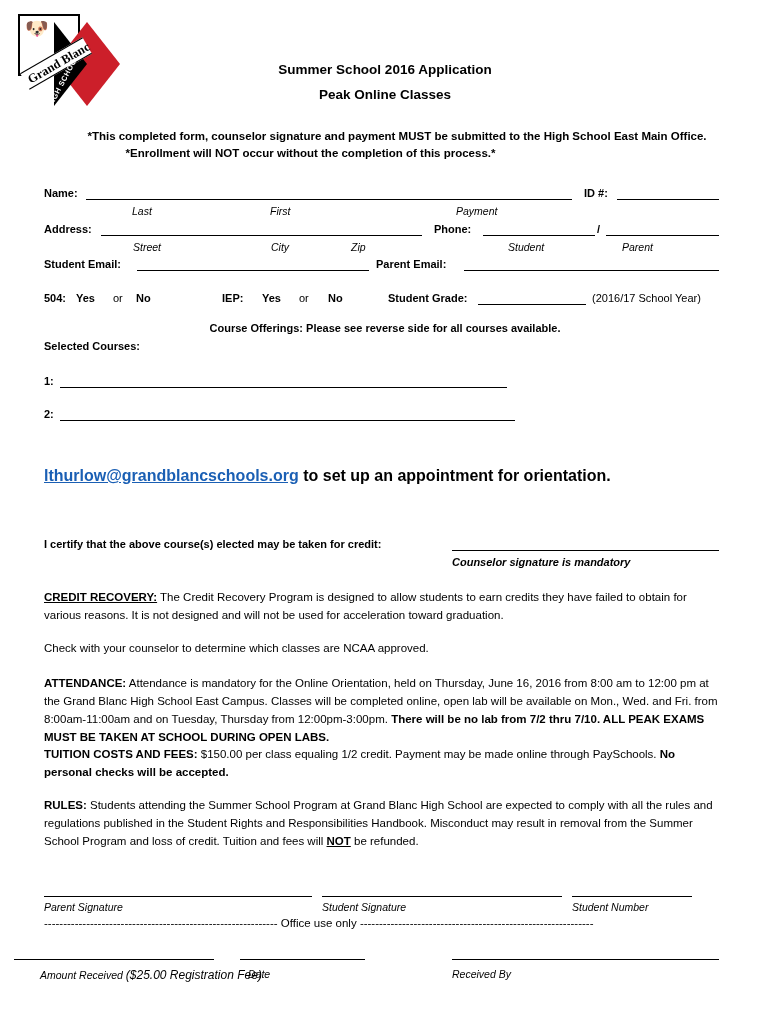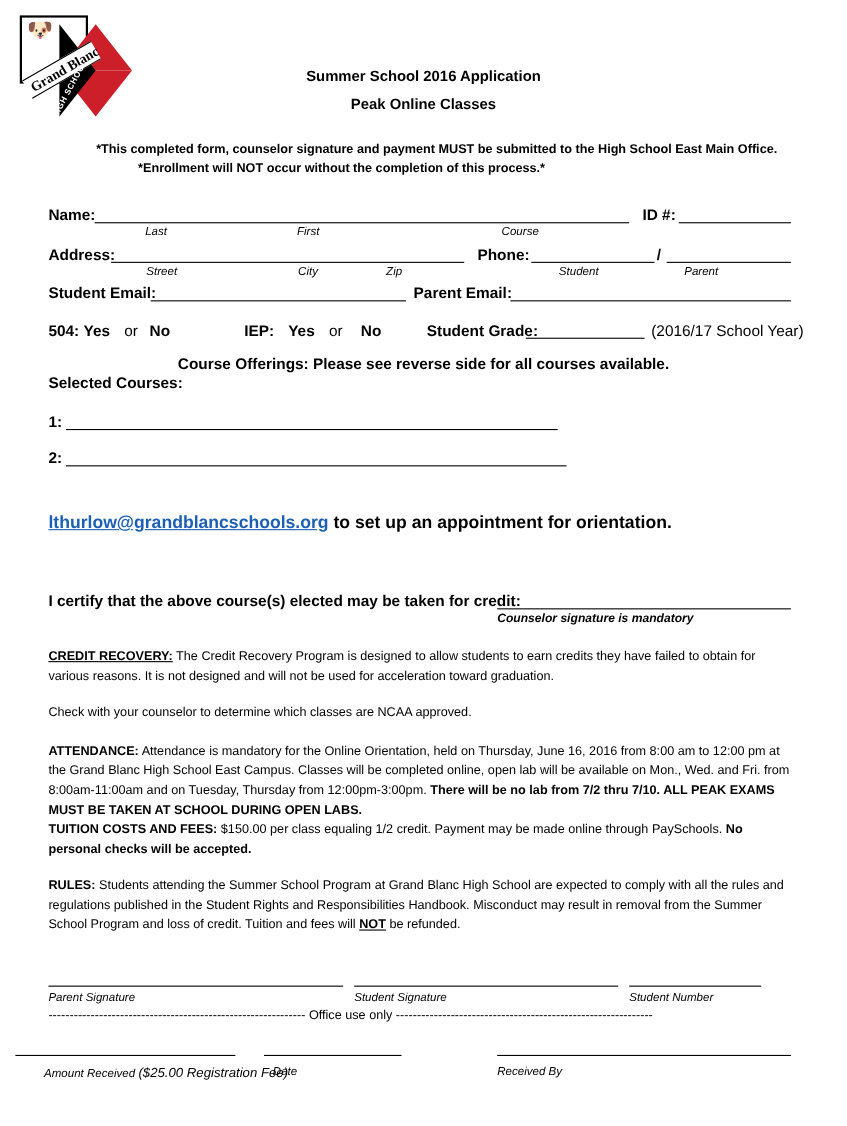--- a/index.html
+++ b/index.html
@@ -141,21 +141,21 @@
     padding-left: 12px;
   }
   .notice2 {
     position: absolute;
     left: 0; top: 147px; width: 621px;
     text-align: center;
     font-size: 11.5px;
     font-weight: bold;
   }
 
-  .row { position: absolute; font-size: 14px; }
+  .row { position: absolute; font-size: 11px; }
   .b { font-weight: bold; }
   .line {
     display: inline-block;
     border-bottom: 1px solid #000;
     vertical-align: bottom;
     height: 12px;
   }
 
   .sublabels { position: absolute; font-size: 10.5px; font-style: italic; }
 
@@ -219,21 +219,21 @@
   <div class="row" style="left:86px; top:187px;">
     <span class="line" style="width:486px;"></span>
   </div>
   <div class="row b" style="left:584px; top:187px;">ID #:</div>
   <div class="row" style="left:617px; top:187px;">
     <span class="line" style="width:102px;"></span>
   </div>
 
   <div class="sublabels" style="left:132px; top:205px;">Last</div>
   <div class="sublabels" style="left:270px; top:205px;">First</div>
-  <div class="sublabels" style="left:456px; top:205px;">Course</div>
+  <div class="sublabels" style="left:456px; top:205px;">Payment</div>
 
   <div class="row b" style="left:44px; top:223px;">Address:</div>
   <div class="row" style="left:101px; top:223px;">
     <span class="line" style="width:321px;"></span>
   </div>
   <div class="row b" style="left:434px; top:223px;">Phone:</div>
   <div class="row" style="left:483px; top:223px;">
     <span class="line" style="width:112px;"></span>
   </div>
   <div class="row b" style="left:597px; top:223px;">/</div>

